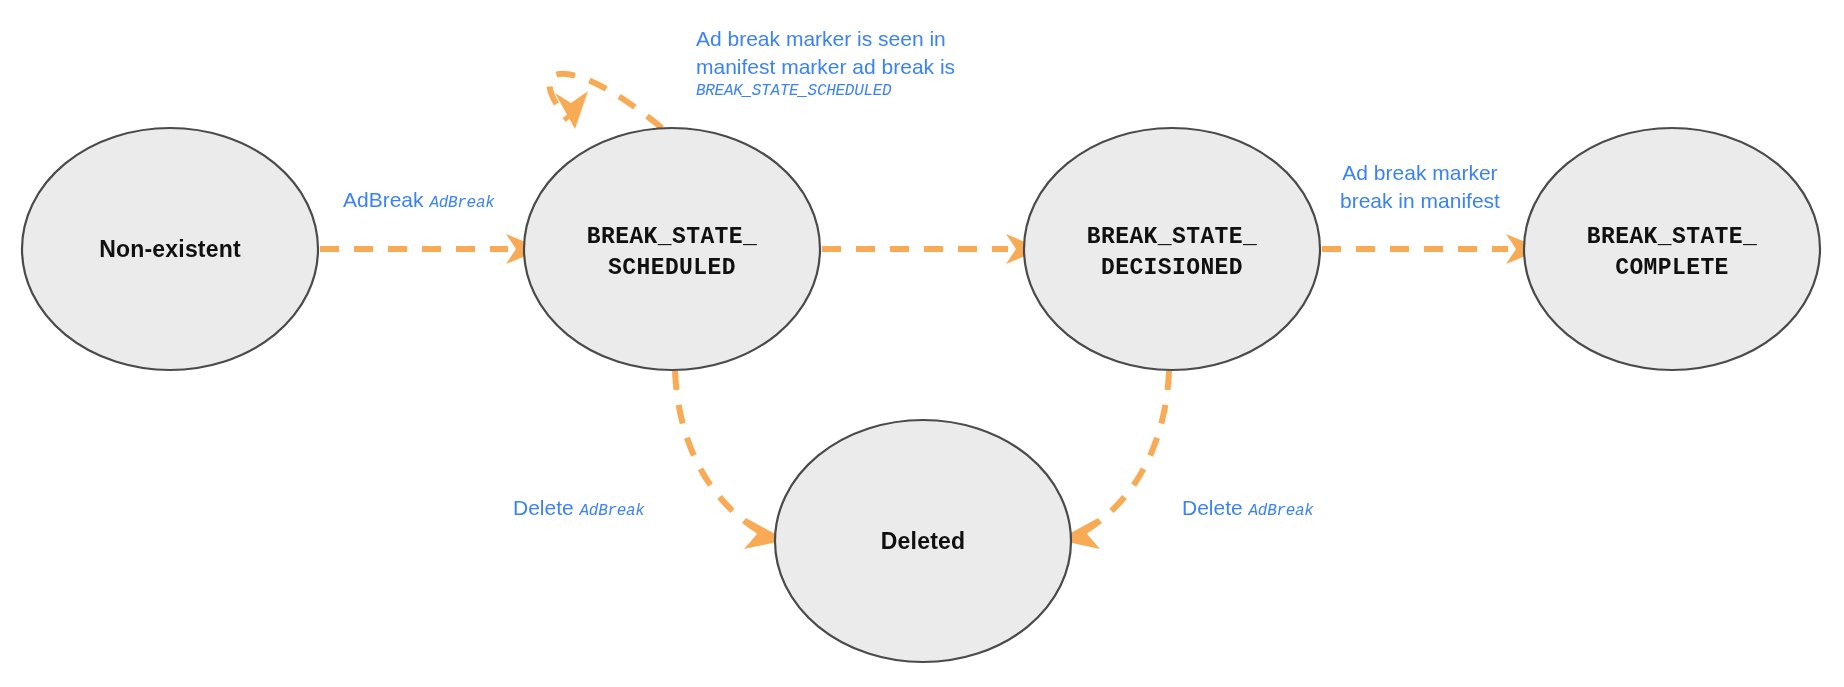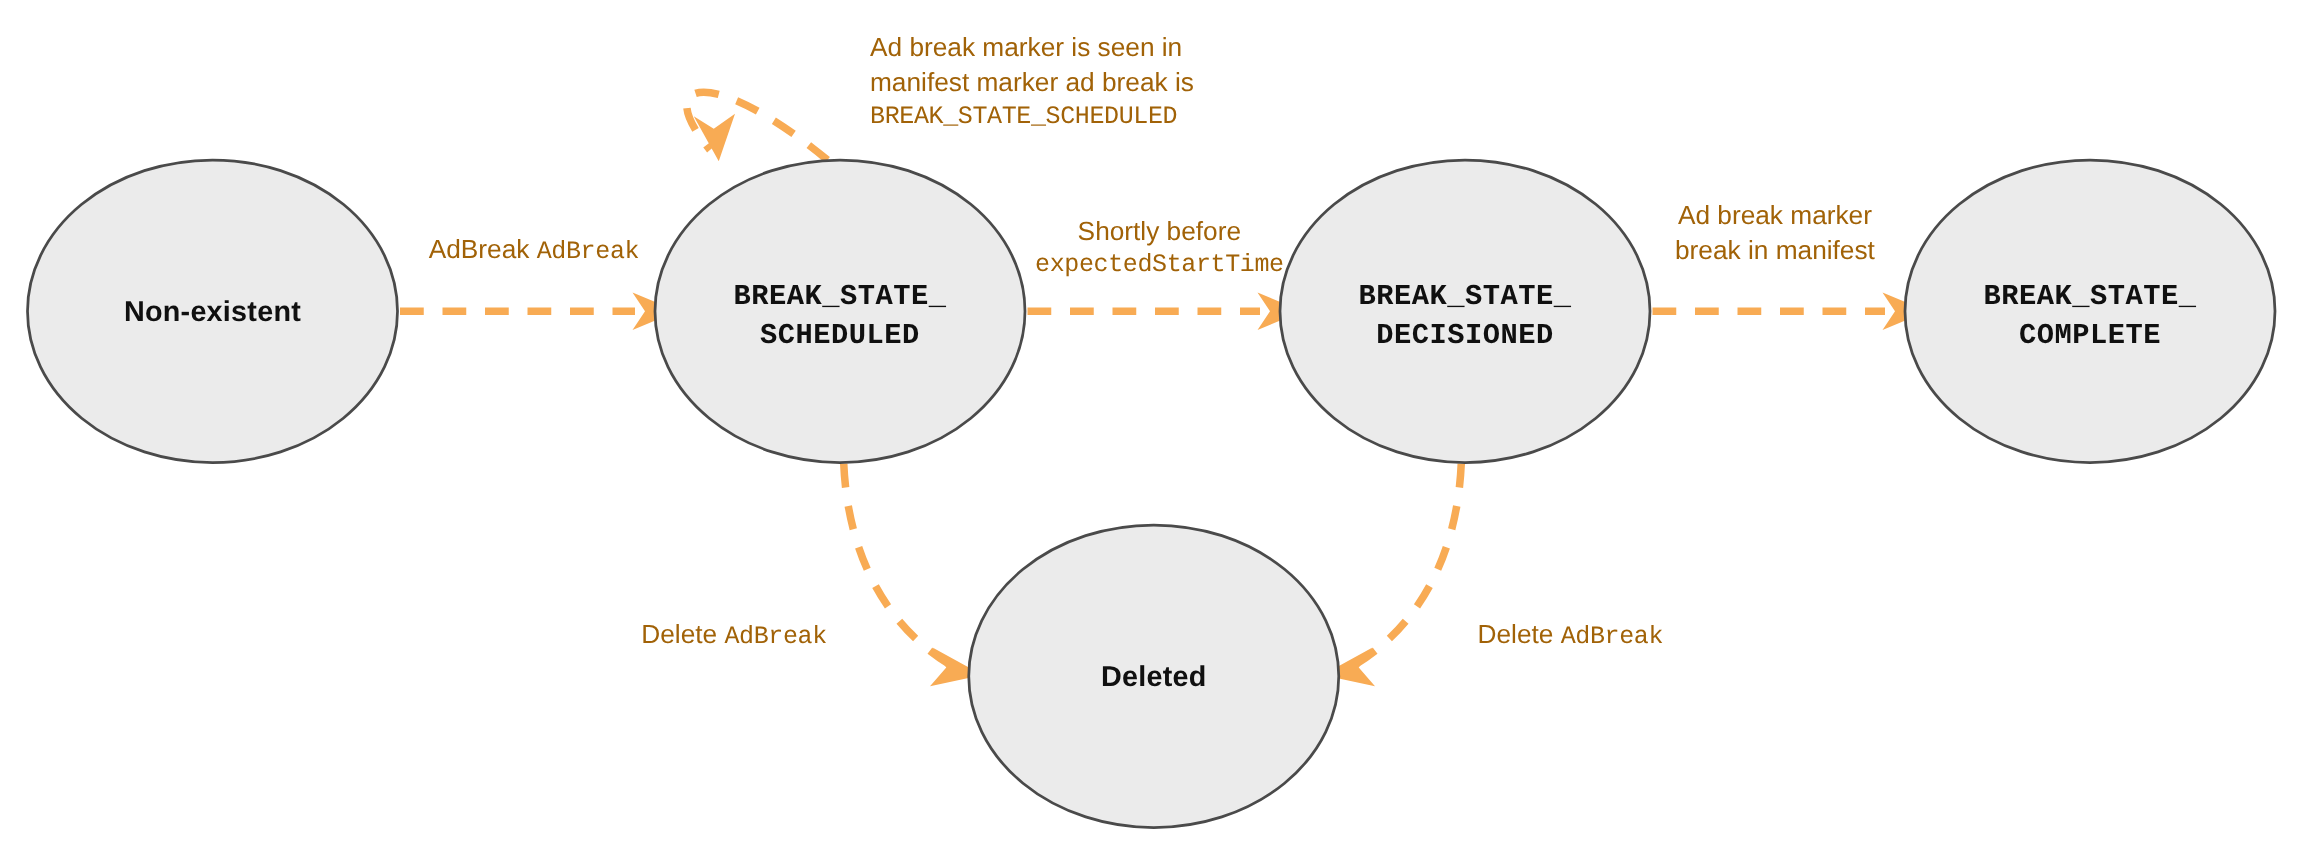--- a/index.html
+++ b/index.html
@@ -53,28 +53,29 @@
     stroke-linecap: butt;
   }
   .edge-head {
     fill: #f8ab54;
     stroke: none;
   }
   .lbl-box {
     position: absolute;
     white-space: pre;
     line-height: 1.34;
-    color: #a16207;
+    color: #3b82f6;
     font-family: "Liberation Sans", sans-serif;
     font-size: 21px;
   }
   .lbl-box .mono {
     font-family: "Liberation Mono", "DejaVu Sans Mono", monospace;
-    font-size: 20px;
+    font-size: 16px;
     letter-spacing: -0.3px;
+    font-style: italic;
   }
   .lbl-center { text-align: center; }
 </style>
 </head>
 <body>
 
 <div id="diagram-root">
 
   <svg class="canvas" viewBox="0 0 1844 687">
 
@@ -135,21 +136,20 @@
       <ellipse class="node-ellipse" cx="923" cy="541" rx="148" ry="121"></ellipse>
       <text class="node-label-sans" x="923" y="549">Deleted</text>
     </g>
 
   </svg>
 
   <div class="lbl-box" style="left:343px; top:186px;"><span>AdBreak </span><span class="mono">AdBreak</span></div>
 
   <div class="lbl-box" style="left:696px; top:25px;"><div>Ad break marker is seen in</div><div>manifest marker ad break is</div><div class="mono">BREAK_STATE_SCHEDULED</div></div>
 
-  <div class="lbl-box lbl-center" style="left:828px; top:172px;"><div>Shortly before</div><div class="mono">expectedStartTime</div></div>
 
   <div class="lbl-box lbl-center" style="left:1340px; top:159px;"><div>Ad break marker</div><div>break in manifest</div></div>
 
   <div class="lbl-box" style="left:513px; top:494px;"><span>Delete </span><span class="mono">AdBreak</span></div>
 
   <div class="lbl-box" style="left:1182px; top:494px;"><span>Delete </span><span class="mono">AdBreak</span></div>
 
 </div>
 
 </body></html>

